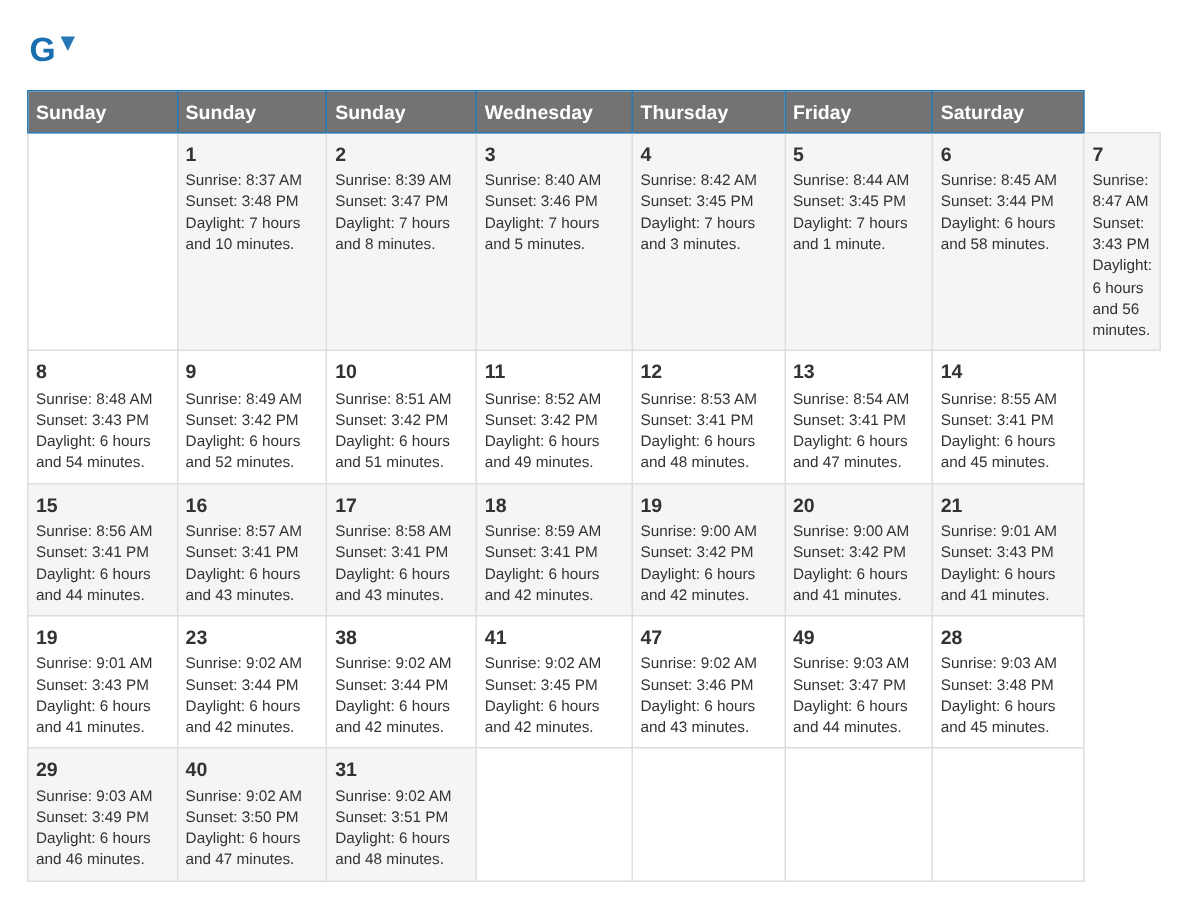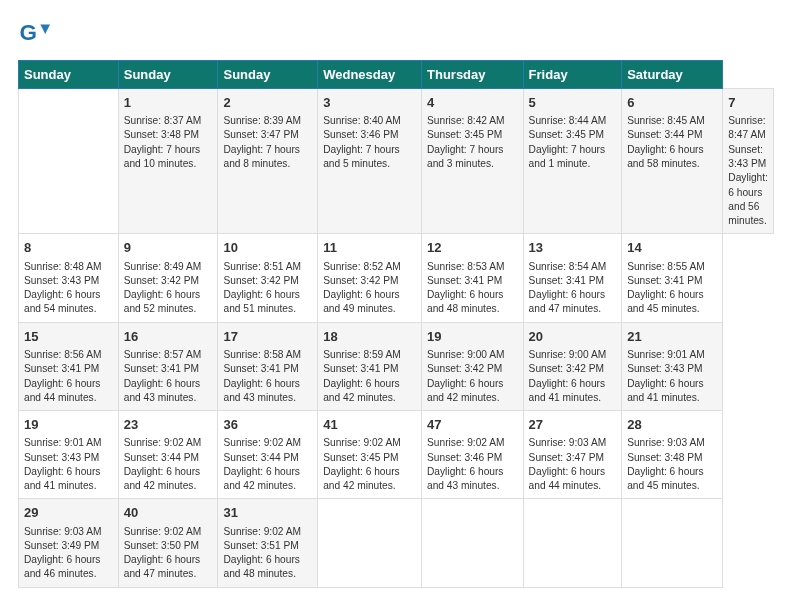--- a/index.html
+++ b/index.html
@@ -56,21 +56,21 @@
     .subtitle {
       font-size: 16px;
       color: #555;
     }
     table {
       width: 100%;
       border-collapse: collapse;
       font-size: 11px;
     }
     thead tr {
-      background-color: #0f766e;
+      background-color: #737373;
       color: #fff;
     }
     thead th {
       padding: 6px 5px;
       text-align: left;
       font-size: 13px;
       font-weight: bold;
       border: 1px solid #2779b5;
     }
     tbody tr {
@@ -230,33 +230,33 @@
         <tr>
           <td>
             <span class="day-num">19</span>
             <div class="cell-content">Sunrise: 9:01 AM<br>Sunset: 3:43 PM<br>Daylight: 6 hours and 41 minutes.</div>
           </td>
           <td>
             <span class="day-num">23</span>
             <div class="cell-content">Sunrise: 9:02 AM<br>Sunset: 3:44 PM<br>Daylight: 6 hours and 42 minutes.</div>
           </td>
           <td>
-            <span class="day-num">36</span>
+            <span class="day-num">38</span>
             <div class="cell-content">Sunrise: 9:02 AM<br>Sunset: 3:44 PM<br>Daylight: 6 hours and 42 minutes.</div>
           </td>
           <td>
             <span class="day-num">41</span>
             <div class="cell-content">Sunrise: 9:02 AM<br>Sunset: 3:45 PM<br>Daylight: 6 hours and 42 minutes.</div>
           </td>
           <td>
             <span class="day-num">47</span>
             <div class="cell-content">Sunrise: 9:02 AM<br>Sunset: 3:46 PM<br>Daylight: 6 hours and 43 minutes.</div>
           </td>
           <td>
-            <span class="day-num">27</span>
+            <span class="day-num">49</span>
             <div class="cell-content">Sunrise: 9:03 AM<br>Sunset: 3:47 PM<br>Daylight: 6 hours and 44 minutes.</div>
           </td>
           <td>
             <span class="day-num">28</span>
             <div class="cell-content">Sunrise: 9:03 AM<br>Sunset: 3:48 PM<br>Daylight: 6 hours and 45 minutes.</div>
           </td>
         </tr>
         <tr>
           <td>
             <span class="day-num">29</span>

